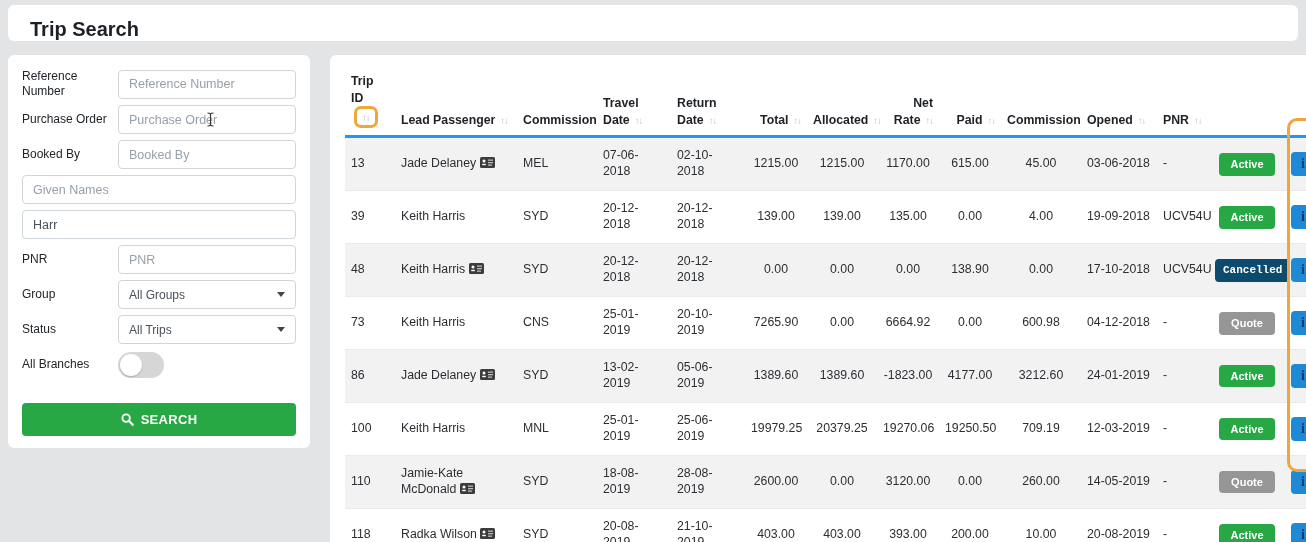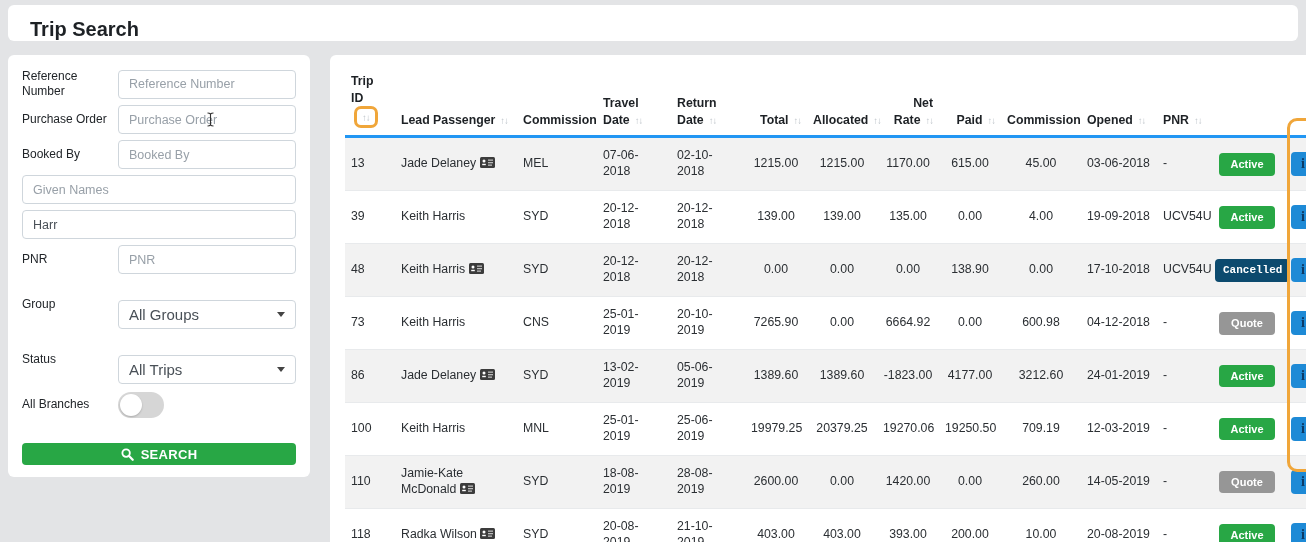--- a/index.html
+++ b/index.html
@@ -27,28 +27,28 @@
   .f-ctl{flex:1;position:relative;}
   .f-ctl input{
     width:100%;height:29px;border:1px solid #cfd6dc;border-radius:4px;
     padding:0 10px;font-size:12.5px;color:#495057;outline:none;
     font-family:"Liberation Sans", sans-serif;background:#fff;
   }
   .f-ctl input::placeholder{color:#98a0a8;}
   .ibeam{position:absolute;left:88px;top:7px;pointer-events:none;}
   .select-box{
     width:100%;height:29px;border:1px solid #cfd6dc;border-radius:4px;
-    padding:0 10px;font-size:15px;color:#495057;background:#fff;
-    display:flex;align-items:center;justify-content:space-between;cursor:pointer;margin-top:20px;
+    padding:0 10px;font-size:12px;color:#495057;background:#fff;
+    display:flex;align-items:center;justify-content:space-between;cursor:pointer;
   }
   .select-caret{width:0;height:0;border-left:4px solid transparent;border-right:4px solid transparent;border-top:5px solid #444;}
   .toggle{width:46px;height:26px;border-radius:13px;background:#d6d6d6;position:relative;cursor:pointer;}
   .toggle .knob{position:absolute;left:2px;top:2px;width:22px;height:22px;border-radius:50%;background:#fff;box-shadow:0 1px 2px rgba(0,0,0,.2);}
   .search-btn{
-    width:100%;height:22px;margin-top:24px;border:none;border-radius:4px;
+    width:100%;height:33px;margin-top:24px;border:none;border-radius:4px;
     background:var(--green);color:#fff;font-weight:bold;font-size:13px;
     display:flex;align-items:center;justify-content:center;gap:7px;cursor:pointer;
     font-family:"Liberation Sans", sans-serif;letter-spacing:.3px;
   }
   
   .table-card{flex:1;padding:12px 15px 14px 15px;position:relative;}
   table{width:100%;border-collapse:collapse;table-layout:fixed;font-size:12.3px;}
   th{
     text-align:left;font-weight:bold;color:#1d2125;vertical-align:bottom;
     padding:6px 6px 7px 6px;border-bottom:3px solid var(--blue-line);line-height:1.35;
@@ -314,21 +314,21 @@
                   <rect x="2.2" y="6.8" width="3.6" height="1.4" fill="#fff"></rect>
                   <rect x="8" y="2.5" width="5" height="1.3" fill="#bbb"></rect>
                   <rect x="8" y="5" width="5" height="1.3" fill="#bbb"></rect>
                   <rect x="8" y="7.5" width="4" height="1.3" fill="#bbb"></rect>
                 </svg></span></td>
             <td>SYD</td>
             <td>18-08-2019</td>
             <td>28-08-2019</td>
             <td class="num">2600.00</td>
             <td class="num">0.00</td>
-            <td class="num">1420.00</td>
+            <td class="num">3120.00</td>
             <td class="num">0.00</td>
             <td class="num">260.00</td>
             <td>14-05-2019</td>
             <td>-</td>
             <td class="ctr"><span class="badge" style="background: rgb(150, 150, 150);">Quote</span></td>
             <td class="ctr"><button class="info-btn">i</button></td>
           </tr>
           <tr>
             <td>118</td>
             <td><span>Radka Wilson</span><span> <svg width="15" height="11" viewBox="0 0 15 11" style="vertical-align:-1px">

